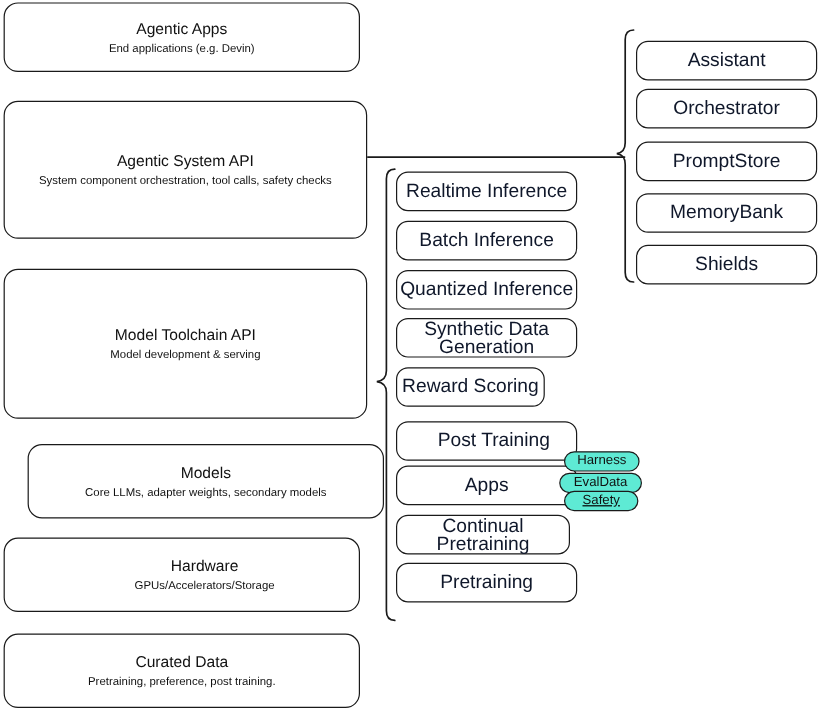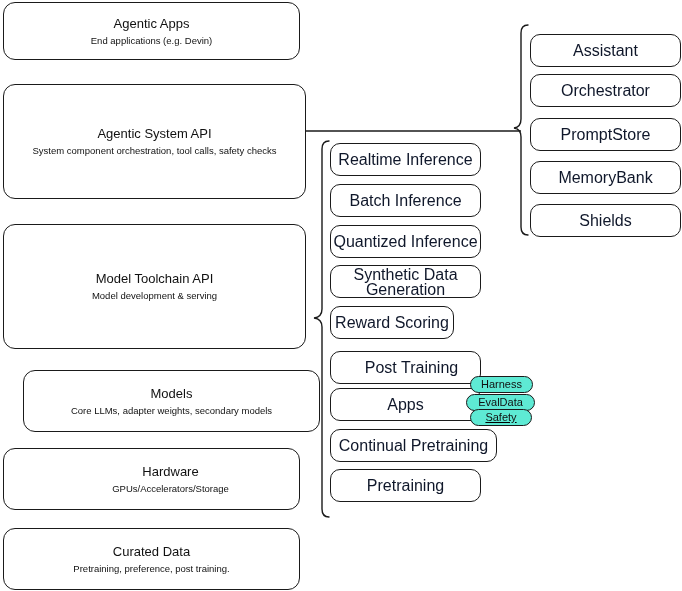--- a/index.html
+++ b/index.html
@@ -142,21 +142,21 @@
   </div>
   <div class="stack-box" id="tc-4" style="left: 330px; top: 306px; width: 124px; height: 33px; border-color: rgb(26, 26, 26);">
     <span class="label">Reward Scoring</span>
   </div>
   <div class="stack-box" id="tc-5" style="left: 330px; top: 351px; width: 151px; height: 33px; border-color: rgb(26, 26, 26); padding-left: 12px;">
     <span class="label">Post Training</span>
   </div>
   <div class="stack-box" id="tc-6" style="left: 330px; top: 388px; width: 151px; height: 33px; border-color: rgb(26, 26, 26);">
     <span class="label">Apps</span>
   </div>
-  <div class="stack-box" id="tc-7" style="left: 330px; top: 429px; width: 167px; height: 33px; border-color: rgb(26, 26, 26);">
+  <div class="stack-box" id="tc-7" style="left: 330px; top: 429px; width: 145px; height: 33px; border-color: rgb(26, 26, 26);">
     <span class="label">Continual Pretraining</span>
   </div>
   <div class="stack-box" id="tc-8" style="left: 330px; top: 469px; width: 151px; height: 33px; border-color: rgb(26, 26, 26);">
     <span class="label">Pretraining</span>
   </div>
 
   <div class="pill" id="ev-0" style="left: 470px; top: 376px; width: 63px; height: 17px; border-color: rgb(26, 26, 26);">
     <span class="label">Harness</span>
   </div>
   <div class="pill" id="ev-1" style="left: 466px; top: 394px; width: 69px; height: 17px; border-color: rgb(26, 26, 26);">

